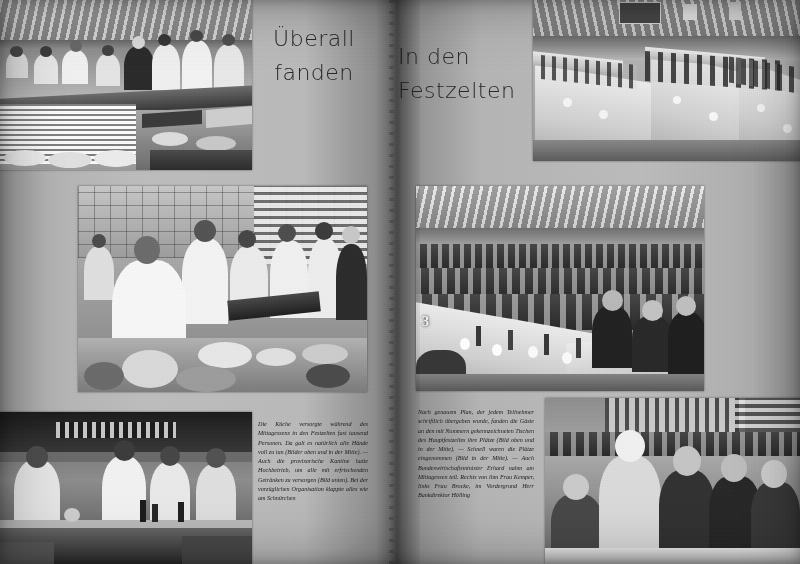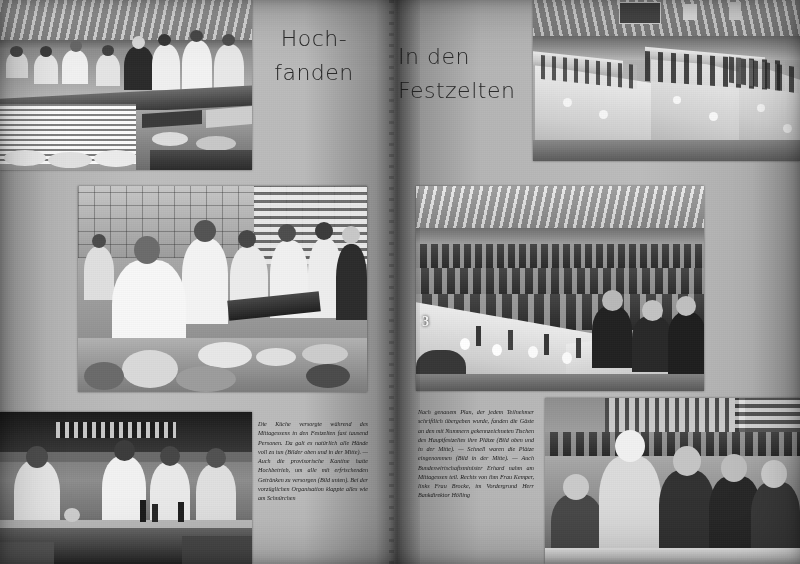--- a/index.html
+++ b/index.html
@@ -162,21 +162,21 @@
 
     <div style="position:absolute;left:136px;top:110px;width:120px;height:60px;background:linear-gradient(180deg,#a7a59f,#6e6c68);"></div>
     <div style="position:absolute;left:142px;top:112px;width:60px;height:14px;background:#3e3d3a;transform:skewY(-4deg);"></div>
     <div style="position:absolute;left:206px;top:108px;width:46px;height:18px;background:#cdcbc5;transform:skewY(-5deg);"></div>
     <div class="blob" style="left:152px;top:132px;width:36px;height:14px;background:#dbd9d3;"></div>
     <div class="blob" style="left:196px;top:136px;width:40px;height:15px;background:#c7c5bf;"></div>
     <div style="position:absolute;left:150px;top:150px;width:110px;height:22px;background:linear-gradient(180deg,#4e4d49,#2b2a28);"></div>
   </div>
 
   <div class="headline" style="left:252px; top:22px; width:124px; font-size:22px;">
-    <span class="ln">Hoch-</span>
+    <span class="ln">Überall</span>
     <span class="ln">fanden</span>
   </div>
 
   <div class="headline" style="left:398px; top:40px; width:134px; font-size:22px; text-align:left;">
     <span class="ln">In den</span>
     <span class="ln">Festzelten</span>
   </div>
 
   <div class="photo" style="left:533px; top:0px; width:267px; height:161px;">
     <div class="sky" style="background:linear-gradient(180deg,#cfcdc7 0%,#b0aea8 40%,#97958f 100%);"></div>

